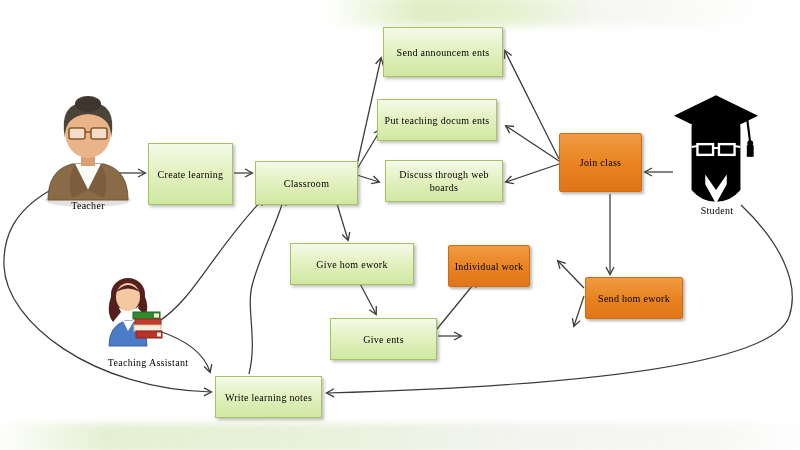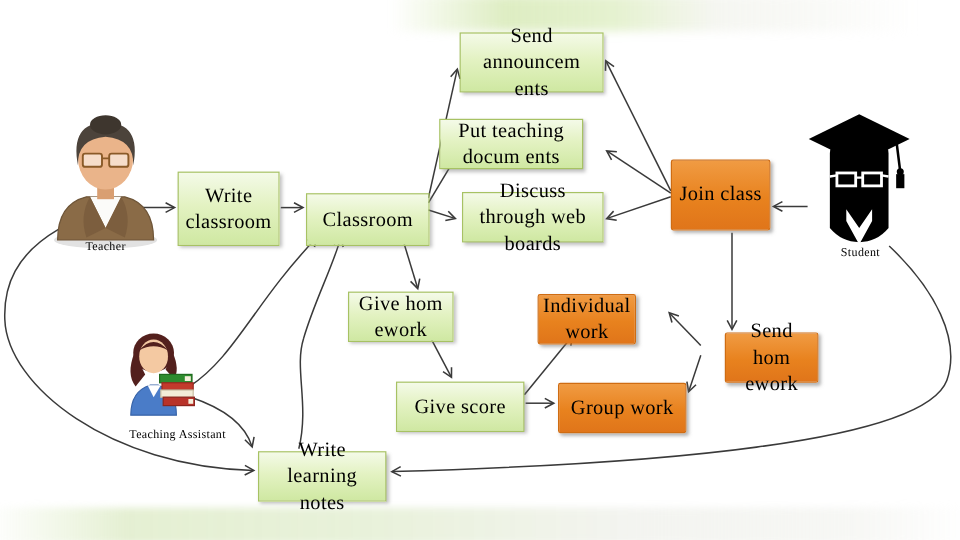--- a/index.html
+++ b/index.html
@@ -22,21 +22,21 @@
       rgba(240,241,236,0) 0%, rgba(226,238,206,0.9) 14%,
       rgba(228,239,211,0.85) 38%, rgba(240,241,236,0.8) 65%,
       rgba(240,241,236,0.55) 88%, rgba(240,241,236,0) 100%);
     filter:blur(3px);
   }
   #edges { position:absolute; left:0; top:0; z-index:2; }
   .node {
     position:absolute; z-index:3; box-sizing:border-box;
     display:flex; align-items:center; justify-content:center;
     text-align:center; padding:20px 5px;
-    font-size:17px; line-height:1.3; letter-spacing:0.3px; color:#000;
+    font-size:10px; line-height:1.3; letter-spacing:0.3px; color:#000;
   }
   .node.green {
     background:linear-gradient(180deg,#f4fae8 0%,#e3f2c2 45%,#cfe8a2 100%);
     border:1px solid #a7c263;
     box-shadow:2px 2px 3px rgba(110,110,110,0.45);
   }
   .node.orange {
     background:linear-gradient(180deg,#f09b43 0%,#e8821e 55%,#e0751a 100%);
     border:1px solid #cf6c12; border-radius:2px;
     box-shadow:2px 2px 3px rgba(110,110,110,0.5);
@@ -80,50 +80,47 @@
       <path d="M438 336 L461 336" marker-end="url(#arrow)"></path>
       <path d="M158 322 C196 297 212 252 264 198" marker-end="url(#arrow)"></path>
       <path d="M159 331 C189 341 205 356 210 372" marker-end="url(#arrow)"></path>
       <path d="M249 374 C258 337 245 307 253 282 C262 251 277 223 284 198" marker-end="url(#arrow)"></path>
       <path d="M49 191 C13 212 3 238 4 266 C6 322 92 389 211 392" marker-end="url(#arrow)"></path>
       <path d="M741 205 C779 241 801 283 789 317 C769 370 540 387 327 393" marker-end="url(#arrow)"></path>
     </g>
   </svg>
 
   <div class="node green" style="left:148px;top:143px;width:85px;height:62px">
-    <span>Write classroom</span>
+    <span>Create learning</span>
   </div>
   <div class="node green" style="left:255px;top:161px;width:103px;height:44px">
     <span>Classroom</span>
   </div>
   <div class="node green" style="left:383px;top:27px;width:120px;height:50px">
     <span>Send announcem ents</span>
   </div>
-  <div class="node green" style="left:366px;top:99px;width:120px;height:30px">
+  <div class="node green" style="left:377px;top:99px;width:120px;height:30px">
     <span>Put teaching docum ents</span>
   </div>
   <div class="node green" style="left:385px;top:160px;width:118px;height:35px">
     <span>Discuss through web boards</span>
   </div>
   <div class="node orange" style="left:559px;top:133px;width:83px;height:59px">
     <span>Join class</span>
   </div>
-  <div class="node green" style="left:290px;top:243px;width:88px;height:34px">
+  <div class="node green" style="left:290px;top:243px;width:124px;height:34px">
     <span>Give hom ework</span>
   </div>
   <div class="node green" style="left:330px;top:318px;width:107px;height:33px">
-    <span>Give score</span>
+    <span>Give ents</span>
   </div>
   <div class="node orange" style="left:448px;top:245px;width:82px;height:31px">
     <span>Individual work</span>
   </div>
-  <div class="node orange" style="left:465px;top:319px;width:107px;height:33px">
-    <span>Group work</span>
-  </div>
-  <div class="node orange" style="left:604px;top:277px;width:78px;height:31px">
+  <div class="node orange" style="left:585px;top:277px;width:98px;height:31px">
     <span>Send hom ework</span>
   </div>
   <div class="node green" style="left:215px;top:376px;width:107px;height:42px">
     <span>Write learning notes</span>
   </div>
 
   <div class="actor" style="left:42px;top:94px;width:92px;height:114px">
     <svg width="92" height="114" viewBox="0 0 92 114">
       <ellipse cx="46" cy="106" rx="43" ry="7" fill="#e2e2e2"></ellipse>
       <path d="M6 106 Q6 76 30 70 L62 70 Q86 76 86 106 Z" fill="#8a6b47" stroke="#6e5538" stroke-width="1"></path>

